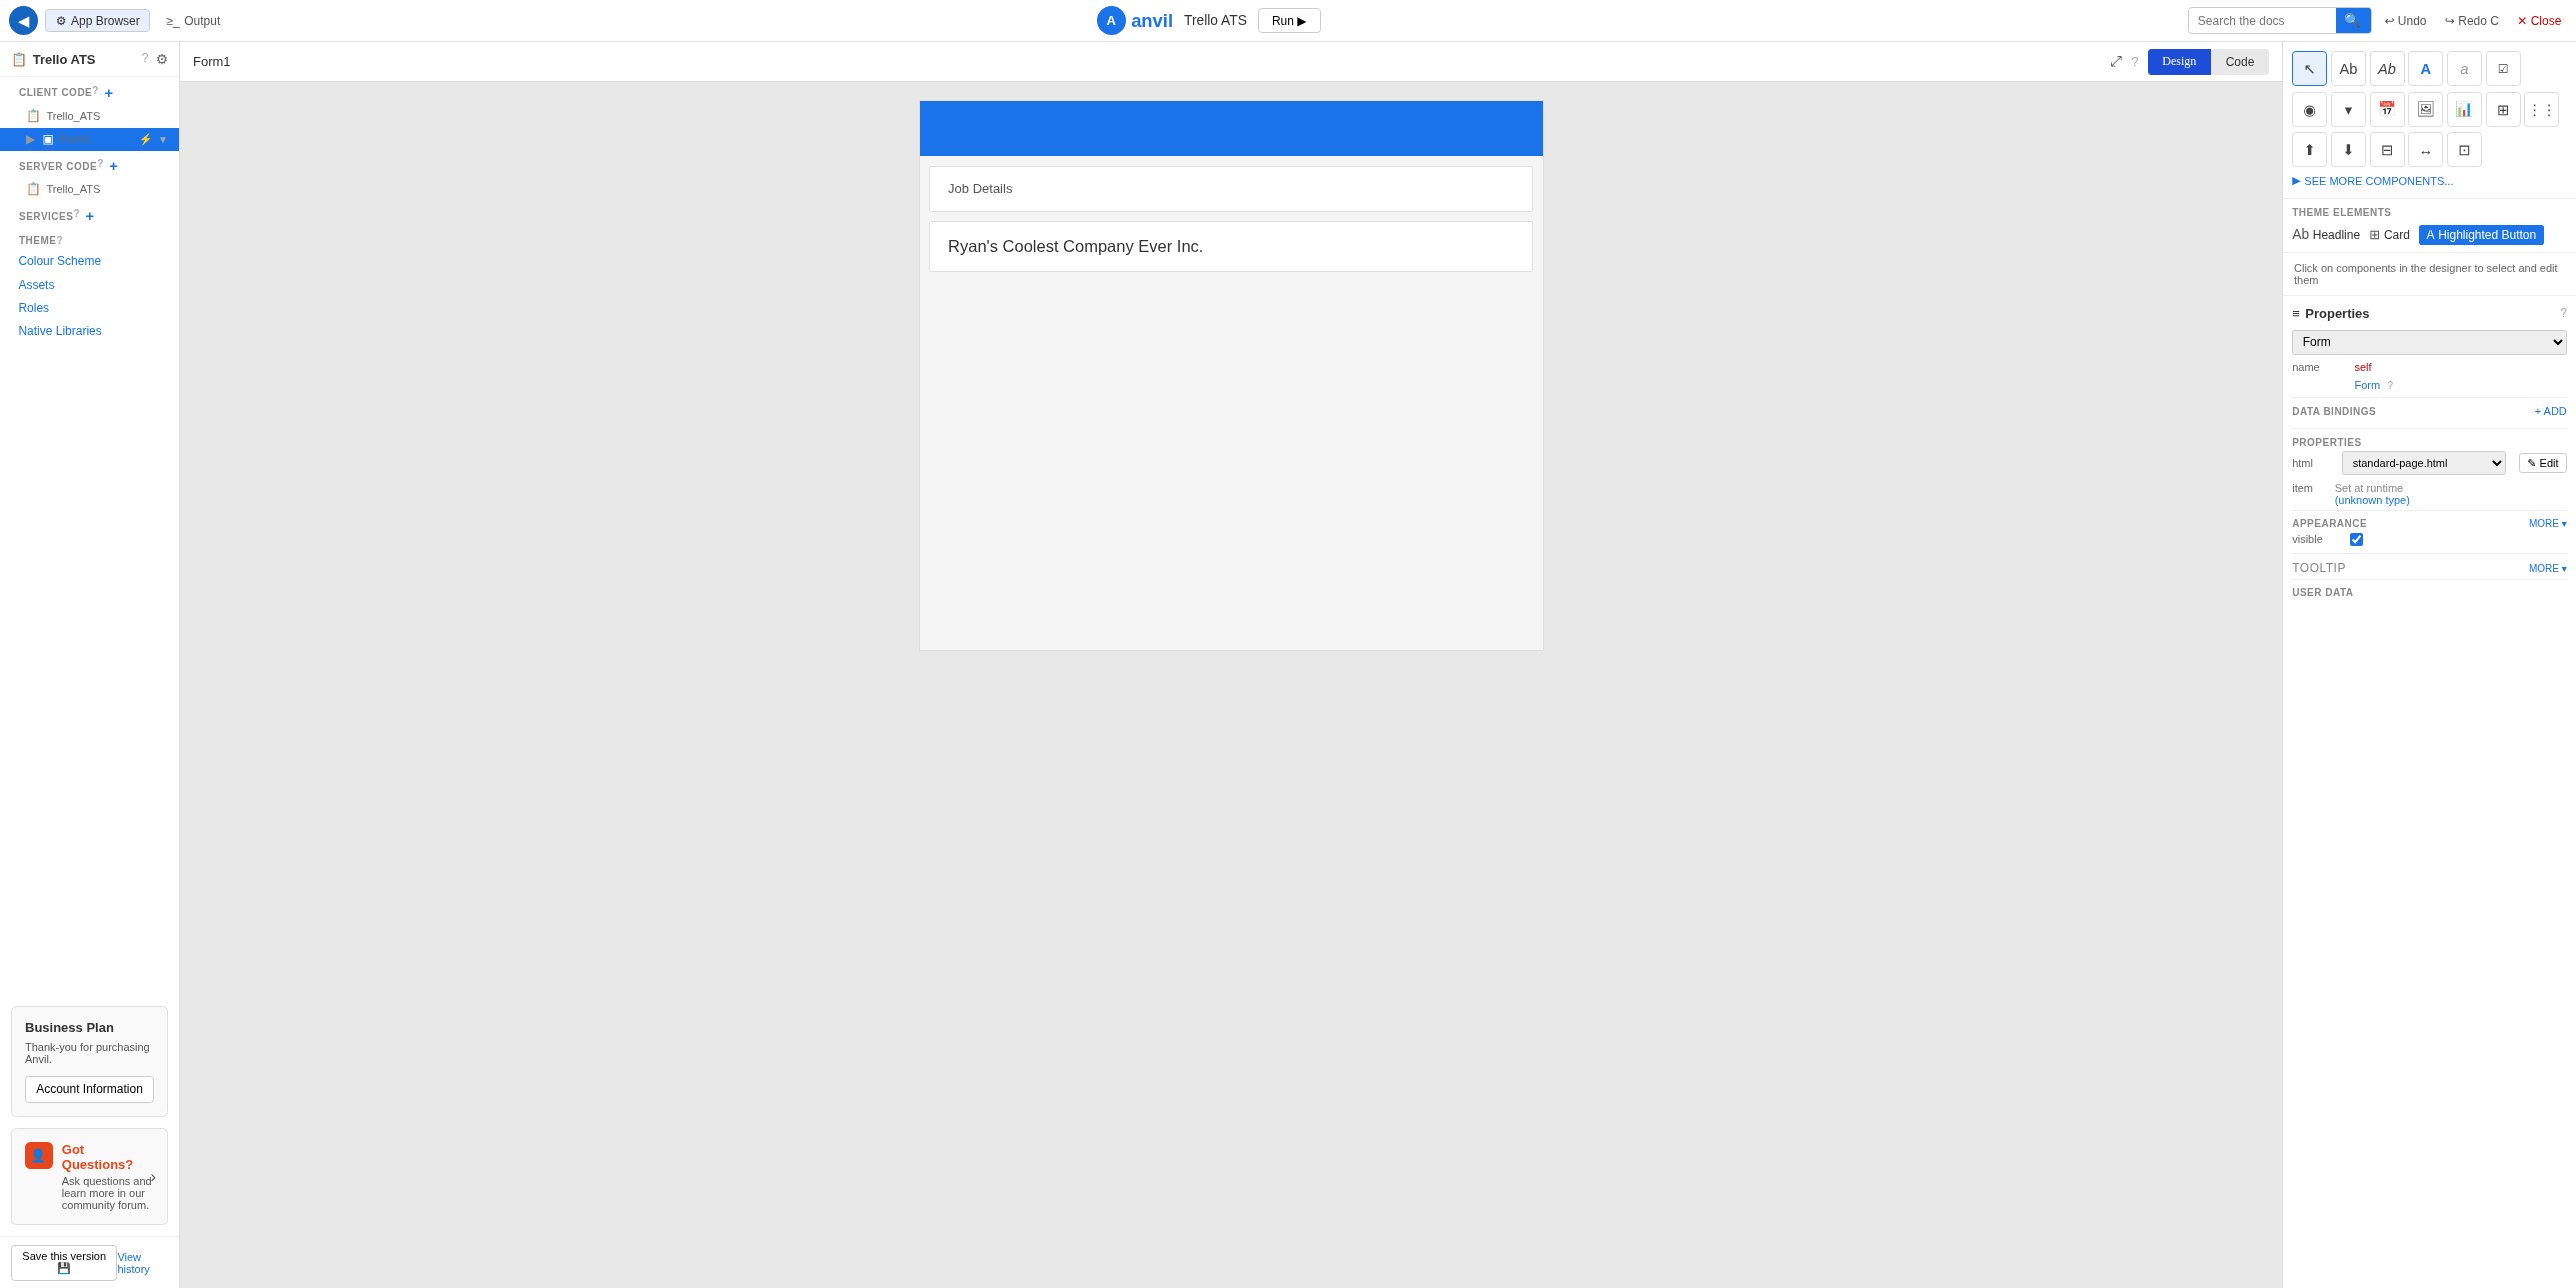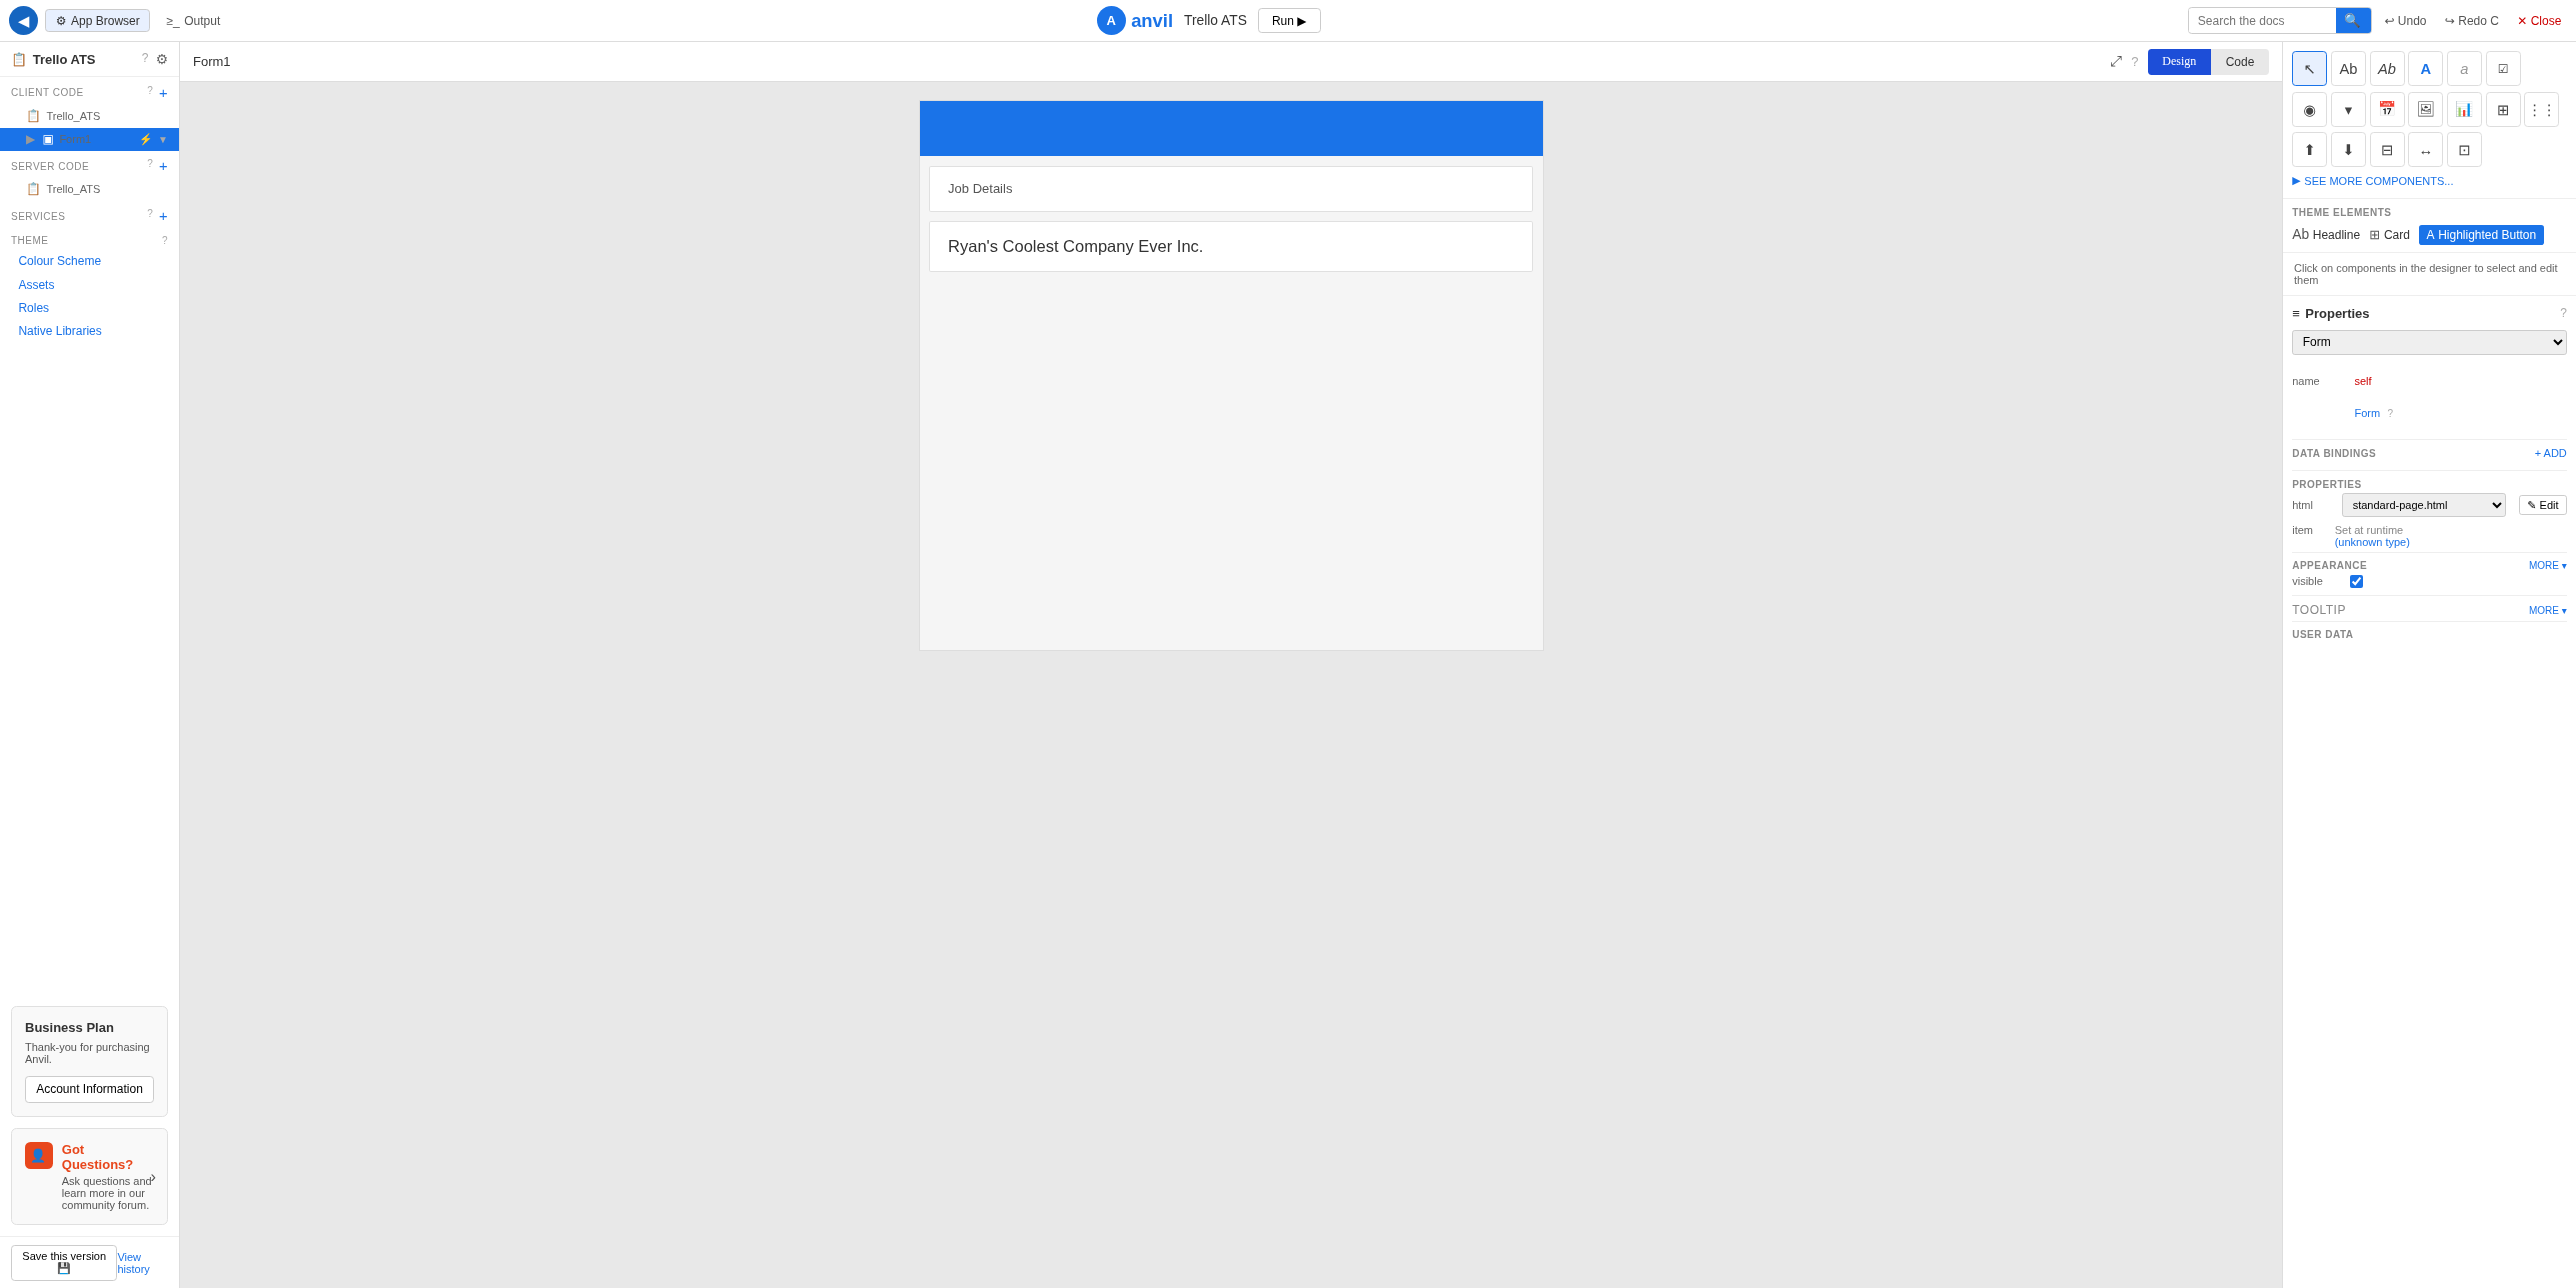--- a/index.html
+++ b/index.html
@@ -133,27 +133,28 @@
     }
     .sidebar-title {
       display: flex; align-items: center; gap: 5.5px;
       font-size: 13px; font-weight: 600;
     }
     .sidebar-help { color: #aaa; cursor: pointer; font-size: 12px; }
     .sidebar-gear { color: #666; cursor: pointer; font-size: 13.8px; }
     .sidebar-section-header {
       display: flex;
       align-items: center;
-      justify-content: space-between;
+      justify-content: flex-start;
       padding: 7.3px 11px 3.7px;
       font-size: 10px;
-      font-weight: 400;
+      font-weight: 700;
       color: #888;
       text-transform: uppercase;
       letter-spacing: 0.5px;
+      margin-left: 8px;
     }
     .sidebar-section-header .help-icon { color: #aaa; cursor: pointer; }
     .sidebar-section-header .add-icon { color: #1a73e8; cursor: pointer; font-size: 14.7px; }
     .sidebar-item {
       display: flex;
       align-items: center;
       padding: 4.6px 11px 4.6px 14.7px;
       cursor: pointer;
       gap: 5.5px;
       font-size: 12px;
@@ -438,21 +439,21 @@
     }
     .properties-title {
       display: flex; align-items: center; gap: 5.5px;
       font-size: 13px; font-weight: 600;
     }
     .properties-help { color: #aaa; cursor: pointer; }
     .prop-row {
       display: flex;
       align-items: center;
       gap: 7.3px;
-      margin-bottom: 20px;
+      margin-bottom: 6px;
     }
     .prop-label {
       font-size: 11px;
       color: #666;
       width: 55px;
       flex-shrink: 0;
     }
     .prop-select {
       flex: 1;
       border: 0.9px solid #ccc;

